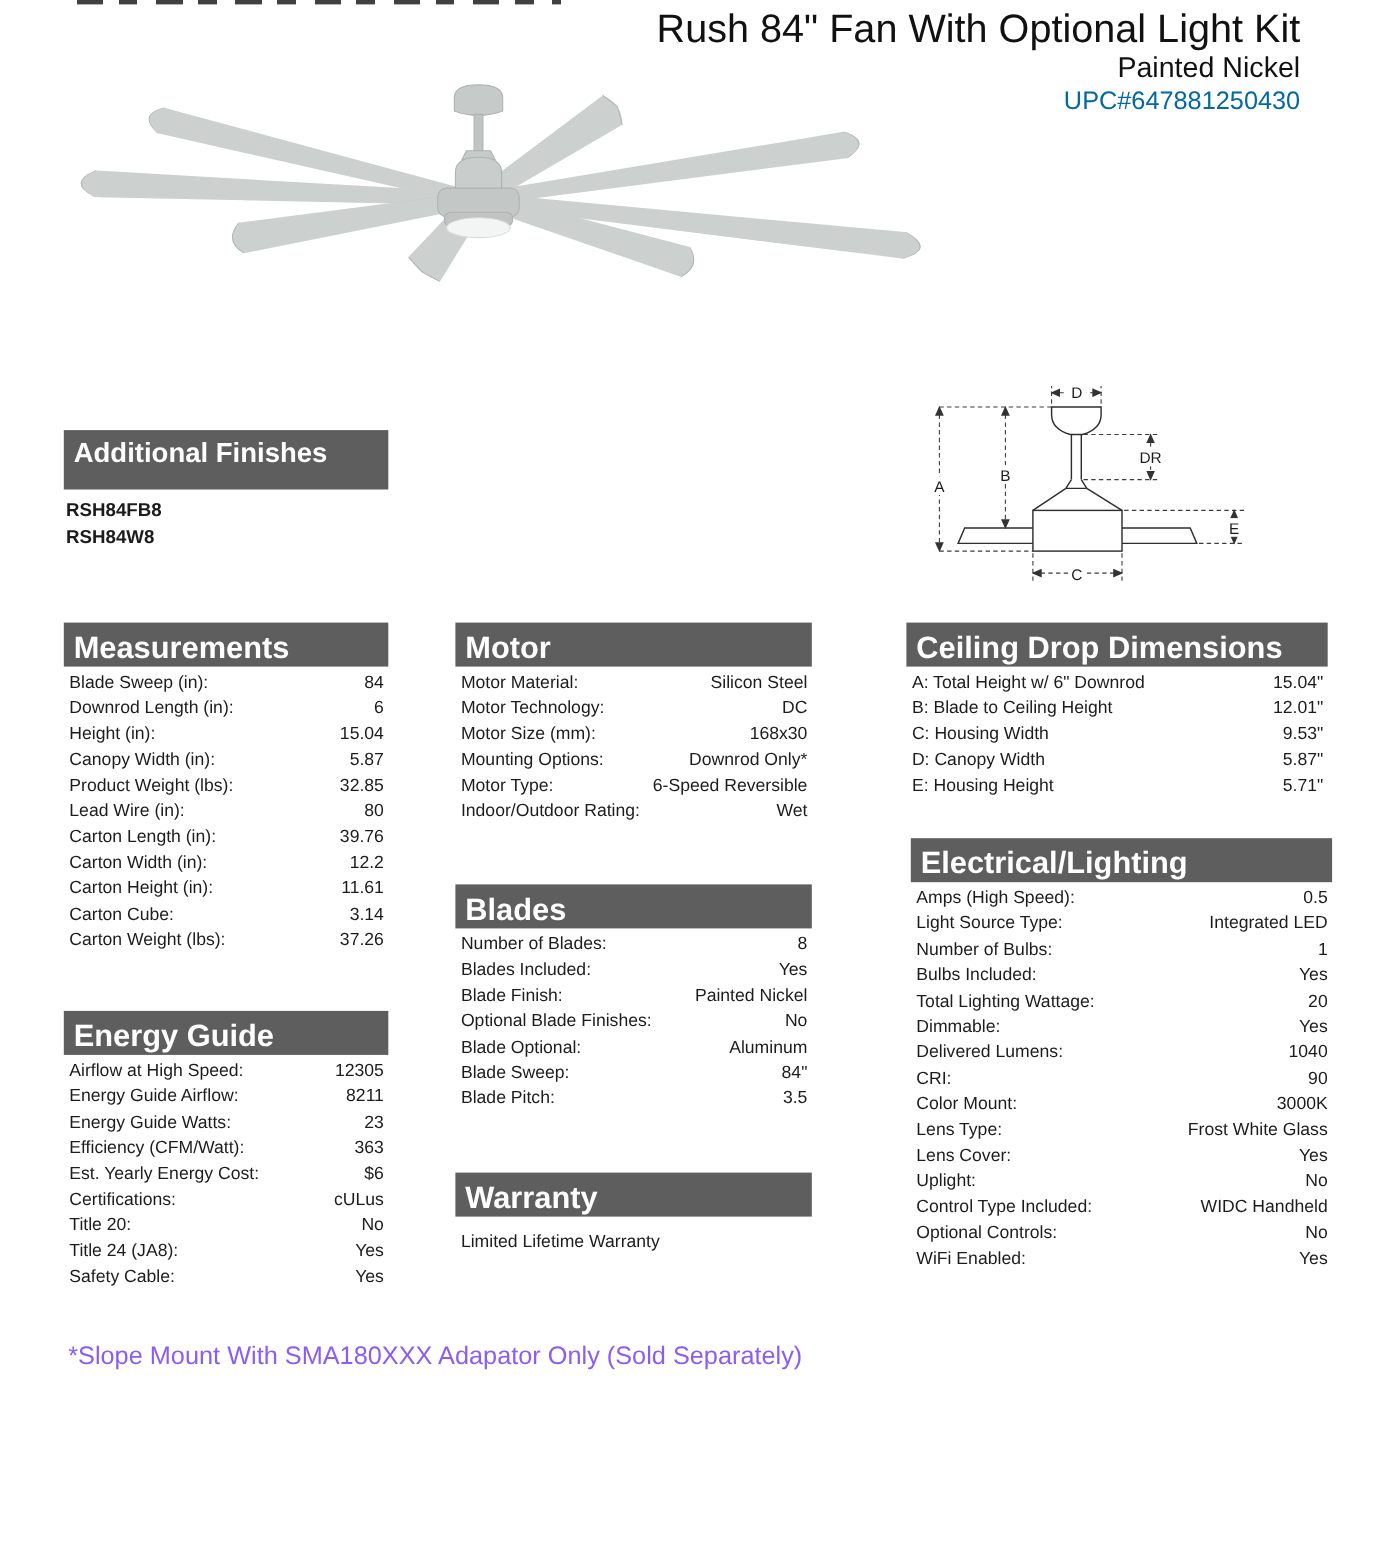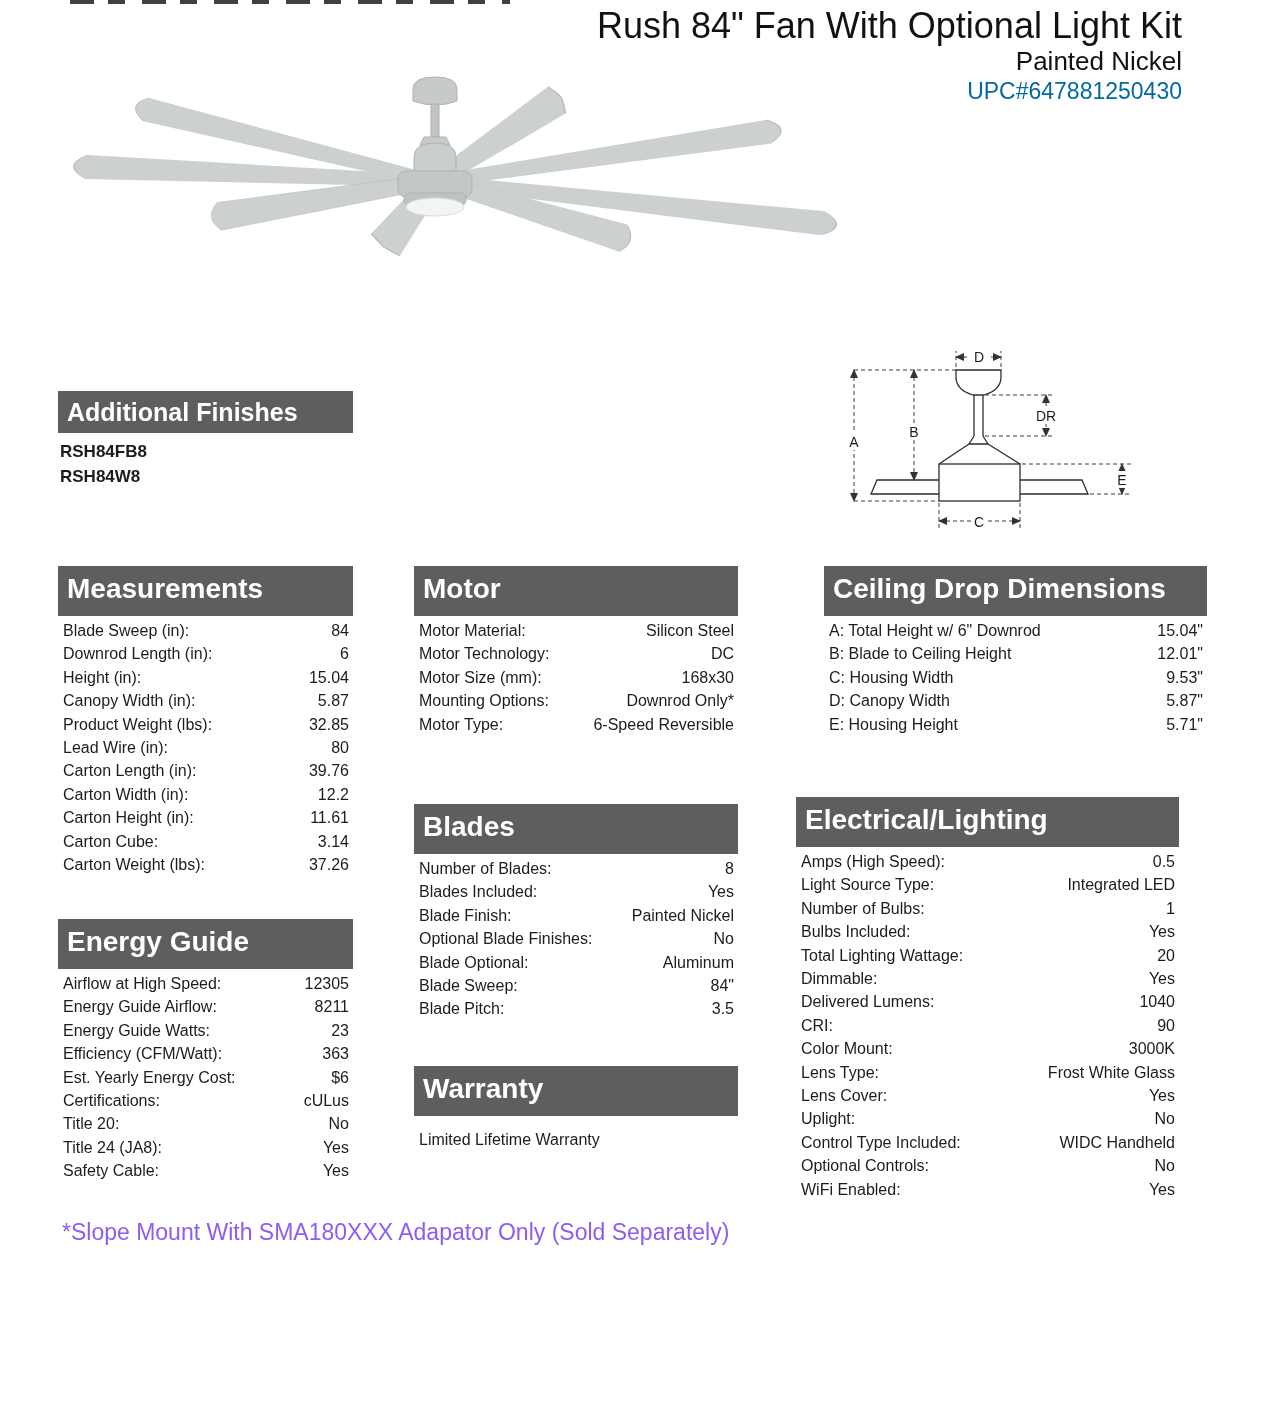--- a/index.html
+++ b/index.html
@@ -24,28 +24,28 @@
   }
   .title-block .title { font-size:36px; line-height:40px; font-weight:400; color:#111; }
   .title-block .finish { font-size:26px; line-height:30px; color:#111; }
   .title-block .upc { font-size:23px; line-height:30px; color:#0369a1; }
 
   .fan-art { position:absolute; left:58px; top:63px; width:792px; height:238px; }
   .dim-diagram { position:absolute; left:833px; top:343px; width:337px; height:207px; }
 
   
   .finishes { position:absolute; left:58px; top:391px; width:295px; }
-  .finishes .bar { height:42px; line-height:42px; font-size:25px; }
+  .finishes .bar { height:54px; line-height:42px; font-size:25px; }
   .finishes .item { font-size:17px; font-weight:bold; line-height:25px; padding-left:2px; }
   .finishes .item:first-of-type { margin-top:6px; }
 
   .bar {
     background:#5e5e5e; color:#ffffff;
     font-weight:bold; font-size:28px;
-    height:50px; line-height:46px;
+    height:40px; line-height:46px;
     padding-left:9px;
     letter-spacing:0;
     white-space:nowrap; overflow:hidden;
   }
   .spec { position:absolute; }
   .spec .rows { margin-top:3px; }
   .spec .row {
     display:flex; justify-content:space-between; align-items:baseline;
     font-size:16px; line-height:23.4px;
     padding-left:5px; padding-right:4px;
@@ -292,20 +292,24 @@
         <div class="row">
           <span class="lbl">Mounting Options:</span>
           <span class="val">Downrod Only*</span>
         </div>
 
         <div class="row">
           <span class="lbl">Motor Type:</span>
           <span class="val">6-Speed Reversible</span>
         </div>
 
+        <div class="row">
+          <span class="lbl">Indoor/Outdoor Rating:</span>
+          <span class="val">Wet</span>
+        </div>
       </div>
   </section>
 
   <section class="spec" style="left:414px; top:804px; width:324px;">
     <div class="bar">Blades</div>
     <div class="rows">
 
         <div class="row">
           <span class="lbl">Number of Blades:</span>
           <span class="val">8</span>
@@ -372,21 +376,21 @@
           <span class="val">5.87"</span>
         </div>
 
         <div class="row">
           <span class="lbl">E: Housing Height</span>
           <span class="val">5.71"</span>
         </div>
       </div>
   </section>
 
-  <section class="spec" style="left:796px; top:762px; width:383px;margin-top:35px;">
+  <section class="spec" style="left:828px; top:762px; width:383px;">
     <div class="bar">Electrical/Lighting</div>
     <div class="rows">
 
         <div class="row">
           <span class="lbl">Amps (High Speed):</span>
           <span class="val">0.5</span>
         </div>
 
         <div class="row">
           <span class="lbl">Light Source Type:</span>

